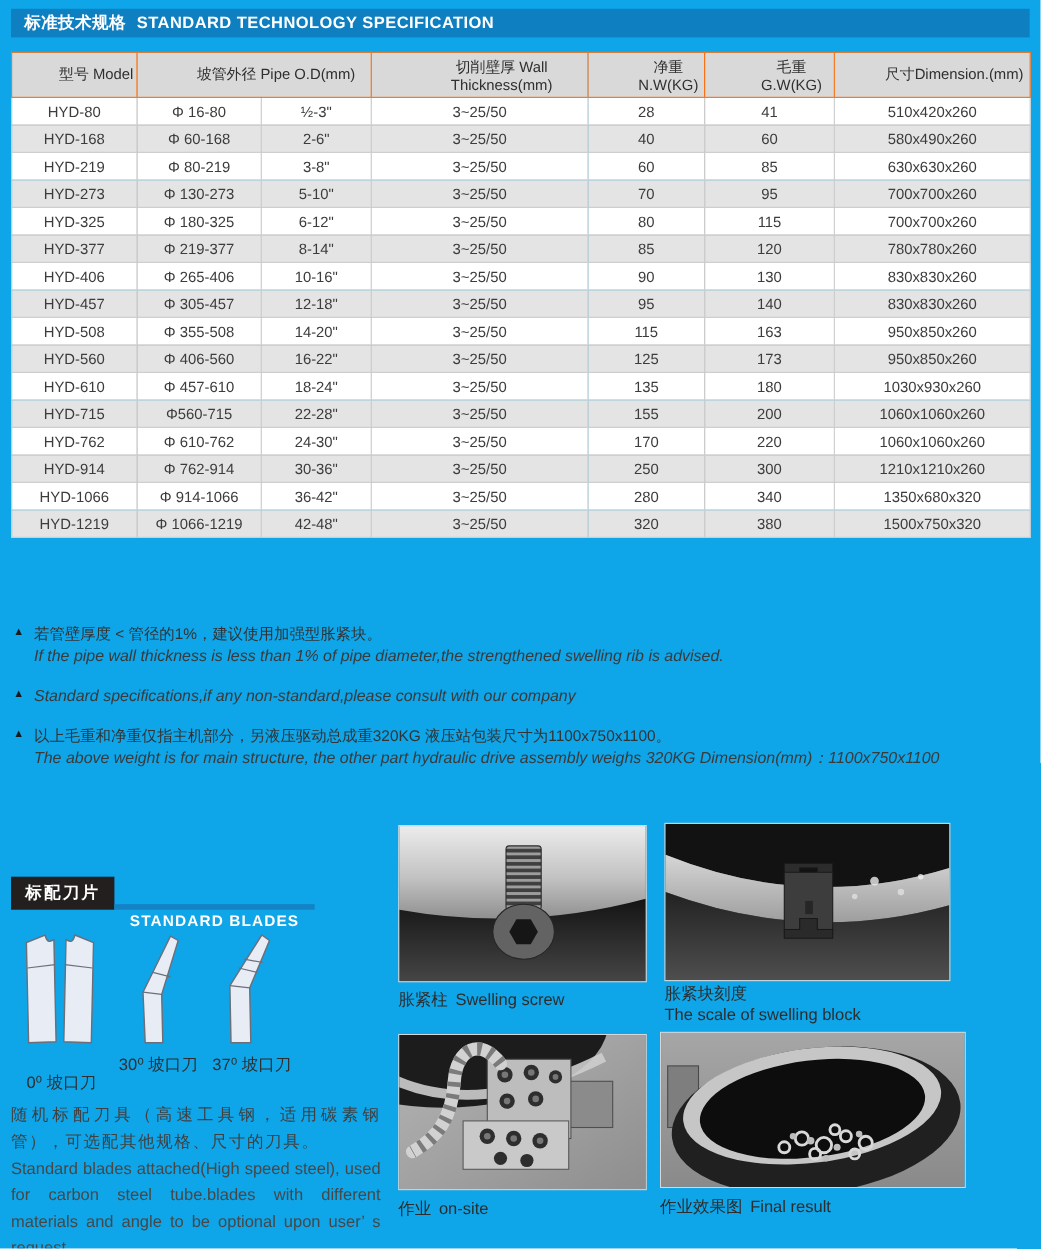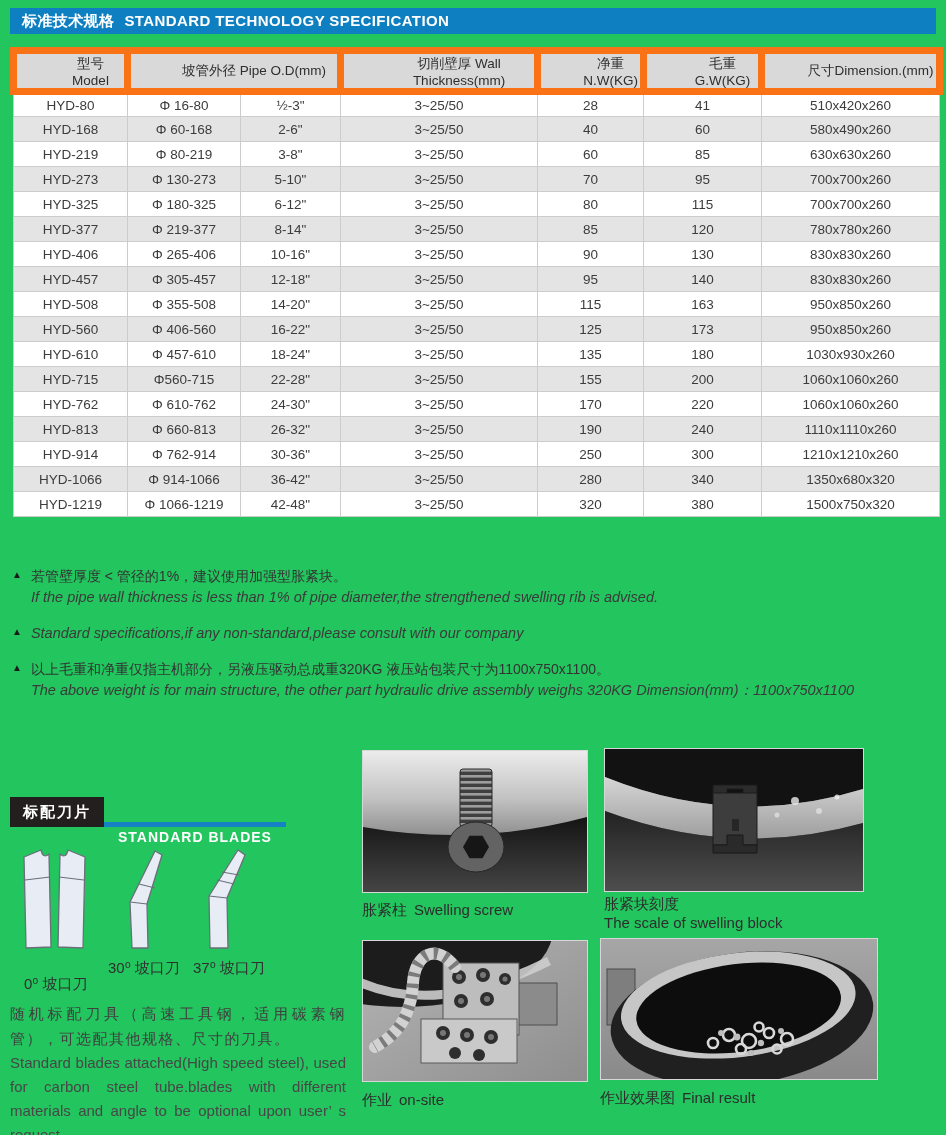--- a/index.html
+++ b/index.html
@@ -1,30 +1,30 @@
 <!DOCTYPE html>
 <html><head>
 <meta charset="utf-8">
 <style>
   * { margin:0; padding:0; box-sizing:border-box; }
   html,body { background:#ffffff; }
   body { font-family:"Liberation Sans","DejaVu Sans",sans-serif; color:#3c3c3c; }
-  .page { position:relative; width:946px; height:1135px; background:#22c55e; overflow:hidden; }
+  .page { position:relative; width:946px; height:1135px; background:#0ea5e9; overflow:hidden; }
 
   
   .top-bar { position:absolute; left:10px; top:8px; width:926px; height:26px;
     background:#0e7fc1; color:#fff; font-weight:bold; font-size:15px;
     line-height:26px; padding-left:12px; letter-spacing:.4px; }
   .top-bar .en { margin-left:10px; }
 
   
   table.spec { position:absolute; left:10px; top:47px; width:926px;
     border-collapse:collapse; table-layout:fixed; }
   table.spec th { height:41px; background:#d9d9d9; font-size:13.5px; font-weight:normal;
-    color:#2f2f2f; border:7px solid #f97316; text-align:center;padding-left:40px; }
+    color:#2f2f2f; border:1px solid #f97316; text-align:center;padding-left:40px; }
   table.spec td { height:25px; font-size:13.5px; color:#3c3c3c; text-align:center;
     border:1px solid #cccccc; padding:0; }
   table.spec tbody tr:nth-child(odd)  td { background:#ffffff; }
   table.spec tbody tr:nth-child(even) td { background:#e4e4e4; }
 
   
   .notes { position:absolute; left:12px; top:566px; width:920px; }
   .note { display:flex; align-items:flex-start; margin-bottom:15px; }
   .note .tri { font-size:10px; color:#1a1a1a; margin:3px 9px 0 0; flex:0 0 auto; }
   .note .cn { font-size:14px; color:#333; line-height:21px; }
@@ -197,29 +197,20 @@
         <tr>
           <td>HYD-762</td>
           <td>Φ 610-762</td>
           <td>24-30"</td>
           <td>3~25/50</td>
           <td>170</td>
           <td>220</td>
           <td>1060x1060x260</td>
         </tr>
         <tr>
-          <td>HYD-813</td>
-          <td>Φ 660-813</td>
-          <td>26-32"</td>
-          <td>3~25/50</td>
-          <td>190</td>
-          <td>240</td>
-          <td>1110x1110x260</td>
-        </tr>
-        <tr>
           <td>HYD-914</td>
           <td>Φ 762-914</td>
           <td>30-36"</td>
           <td>3~25/50</td>
           <td>250</td>
           <td>300</td>
           <td>1210x1210x260</td>
         </tr>
         <tr>
           <td>HYD-1066</td>

